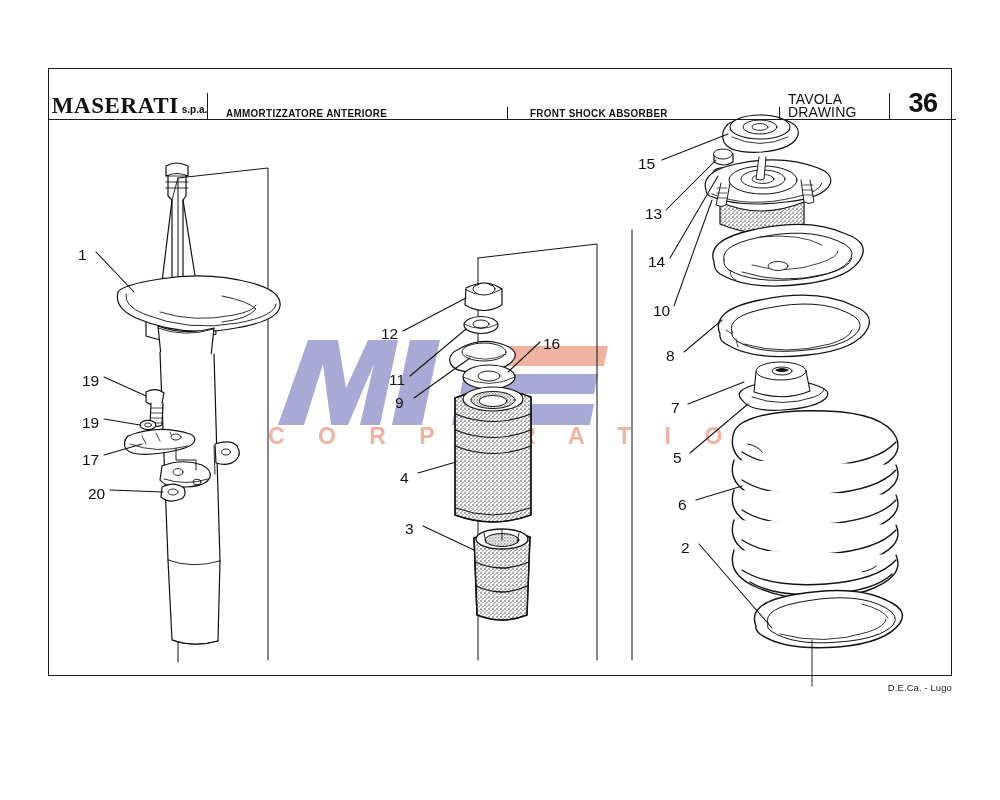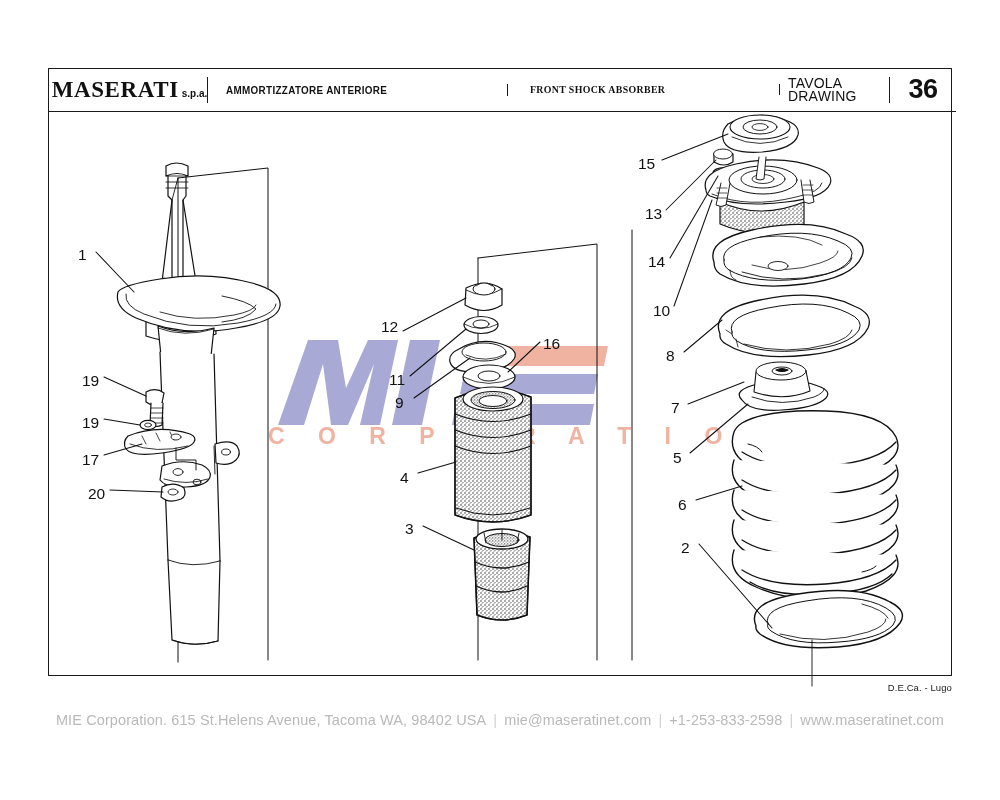--- a/index.html
+++ b/index.html
@@ -5,28 +5,28 @@
   html,body{margin:0;padding:0;background:#ffffff;}
   body{width:1000px;height:800px;overflow:hidden;
        font-family:"Liberation Sans",sans-serif;color:#111;}
   #page{position:relative;width:1000px;height:800px;background:#fff;}
 
   
   .frame{position:absolute;left:48px;top:68px;width:904px;height:608px;
          border:1.6px solid #1a1a1a;box-sizing:border-box;background:transparent;}
 
   
-  .titlebar{position:absolute;left:48px;top:68px;width:908px;height:44px;
+  .titlebar{position:absolute;left:48px;top:76px;width:908px;height:44px;
             border-bottom:1.6px solid #1a1a1a;box-sizing:border-box;
-            display:flex;align-items:center;}
+            display:flex;align-items:flex-end;}
   .tb-cell{display:flex;align-items:center;box-sizing:border-box;}
   .tb-maserati{width:160px;border-right:1.6px solid #1a1a1a;
                justify-content:center;padding-left:4px;}
   .tb-it{flex:0 0 300px;border-right:1.6px solid #1a1a1a;padding-left:18px;}
-  .tb-en{flex:1 1 auto;border-right:1.6px solid #1a1a1a;padding-left:22px;font-family:Liberation Serif, serif;}
+  .tb-en{flex:1 1 auto;border-right:1.6px solid #1a1a1a;padding-left:22px;}
   .tb-tav{flex:0 0 110px;border-right:1.6px solid #1a1a1a;
           flex-direction:column;justify-content:center;padding-left:8px;align-items:flex-start;}
   .tb-num{flex:0 0 66px;justify-content:center;}
 
   .maserati{font-family:"Liberation Serif",serif;font-size:23px;font-weight:700;
             letter-spacing:.6px;white-space:nowrap;}
   .maserati .spa{font-size:10px;font-weight:700;letter-spacing:0;margin-left:3px;
                  font-family:"Liberation Sans",sans-serif;}
   .cap{font-size:10.5px;font-weight:700;letter-spacing:.35px;
        transform:scaleX(.94);transform-origin:left center;white-space:nowrap;}
@@ -323,36 +323,33 @@
       <span class="plateno">36</span>
     </div>
   </div>
 
   <div id="callouts">
       <div class="lbl" style="left: 78px; top: 247px;">1</div>
       <div class="lbl" style="left: 82px; top: 373px;">19</div>
       <div class="lbl" style="left: 82px; top: 415px;">19</div>
       <div class="lbl" style="left: 82px; top: 452px;">17</div>
       <div class="lbl" style="left: 88px; top: 486px;">20</div>
-      <div class="lbl" style="left: 381px; top: 319px;">12</div>
+      <div class="lbl" style="left: 381px; top: 326px;">12</div>
       <div class="lbl" style="left: 389px; top: 372px;">11</div>
       <div class="lbl" style="left: 395px; top: 395px;">9</div>
       <div class="lbl" style="left: 543px; top: 336px;">16</div>
       <div class="lbl" style="left: 400px; top: 470px;">4</div>
       <div class="lbl" style="left: 405px; top: 521px;">3</div>
       <div class="lbl" style="left: 638px; top: 156px;">15</div>
       <div class="lbl" style="left: 645px; top: 206px;">13</div>
       <div class="lbl" style="left: 648px; top: 254px;">14</div>
       <div class="lbl" style="left: 653px; top: 303px;">10</div>
       <div class="lbl" style="left: 666px; top: 348px;">8</div>
       <div class="lbl" style="left: 671px; top: 400px;">7</div>
       <div class="lbl" style="left: 673px; top: 450px;">5</div>
       <div class="lbl" style="left: 678px; top: 497px;">6</div>
       <div class="lbl" style="left: 681px; top: 540px;">2</div>
     </div>
 
   <div class="sig">D.E.Ca. - Lugo</div>
 
-  <div class="footer">
-    <span>MIE Corporation. 615 St.Helens Avenue, Tacoma WA, 98402 USA</span><span class="sep">|</span><span>mie@maseratinet.com</span><span class="sep">|</span><span>+1-253-833-2598</span><span class="sep">|</span><span>www.maseratinet.com</span>
-  </div>
 
 </div>
 
 </body></html>

